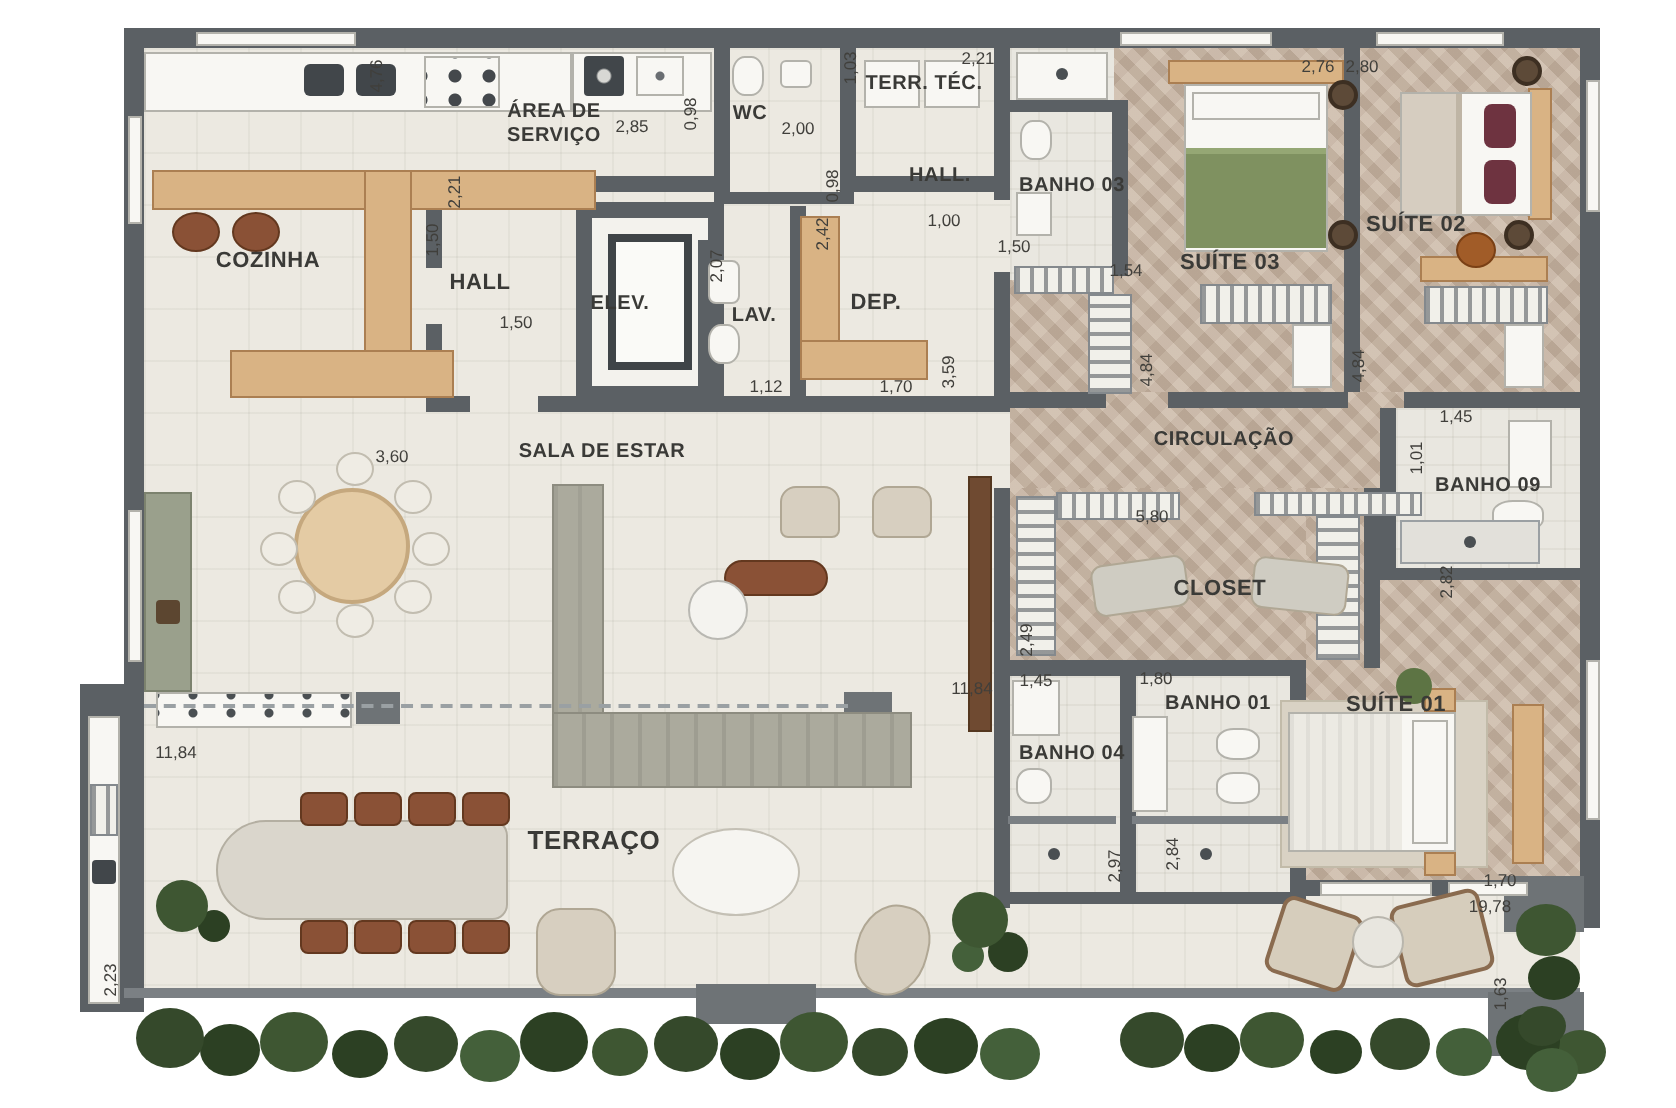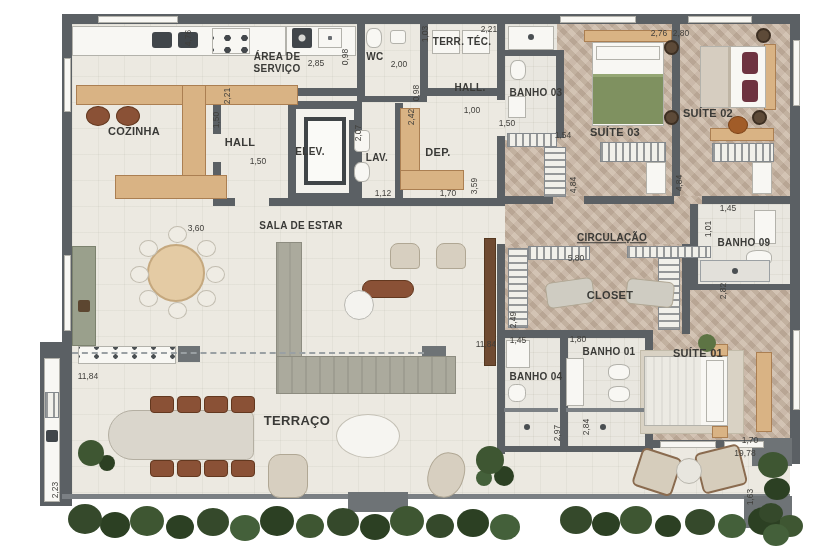--- a/index.html
+++ b/index.html
@@ -243,21 +243,21 @@
       <span class="room-label" style="left: 240px; top: 142px; font-size: 11px;">HALL</span>
       <span class="room-label" style="left: 310px; top: 152px; font-size: 10px;">ELEV.</span>
       <span class="room-label" style="left: 375px; top: 57px; font-size: 10px;">WC</span>
       <span class="room-label" style="left: 462px; top: 42px; font-size: 10px;">TERR. TÉC.</span>
       <span class="room-label" style="left: 470px; top: 88px; font-size: 10px;">HALL.</span>
       <span class="room-label" style="left: 377px; top: 158px; font-size: 10px;">LAV.</span>
       <span class="room-label" style="left: 438px; top: 152px; font-size: 11px;">DEP.</span>
       <span class="room-label" style="left: 536px; top: 93px; font-size: 10px;">BANHO 03</span>
       <span class="room-label" style="left: 615px; top: 132px; font-size: 11px;">SUÍTE 03</span>
       <span class="room-label" style="left: 708px; top: 113px; font-size: 11px;">SUÍTE 02</span>
-      <span class="room-label" style="left: 612px; top: 238px; font-size: 10px; text-decoration: underline;">CIRCULAÇÃO</span>
+      <span class="room-label" style="left: 612px; top: 220px; font-size: 10px;">CIRCULAÇÃO</span>
       <span class="room-label" style="left: 744px; top: 243px; font-size: 10px;">BANHO 09</span>
       <span class="room-label" style="left: 610px; top: 295px; font-size: 11px;">CLOSET</span>
       <span class="room-label" style="left: 536px; top: 377px; font-size: 10px;">BANHO 04</span>
       <span class="room-label" style="left: 609px; top: 352px; font-size: 10px;">BANHO 01</span>
       <span class="room-label" style="left: 698px; top: 353px; font-size: 11px;">SUÍTE 01</span>
       <span class="room-label" style="left: 301px; top: 226px; font-size: 10px;">SALA DE ESTAR</span>
       <span class="room-label" style="left: 297px; top: 421px; font-size: 13px;">TERRAÇO</span>
       <span class="dim-label v" style="left: 188px; top: 38px;">4,76</span>
       <span class="dim-label" style="left: 316px; top: 63px;">2,85</span>
       <span class="dim-label v" style="left: 345px; top: 57px;">0,98</span>

